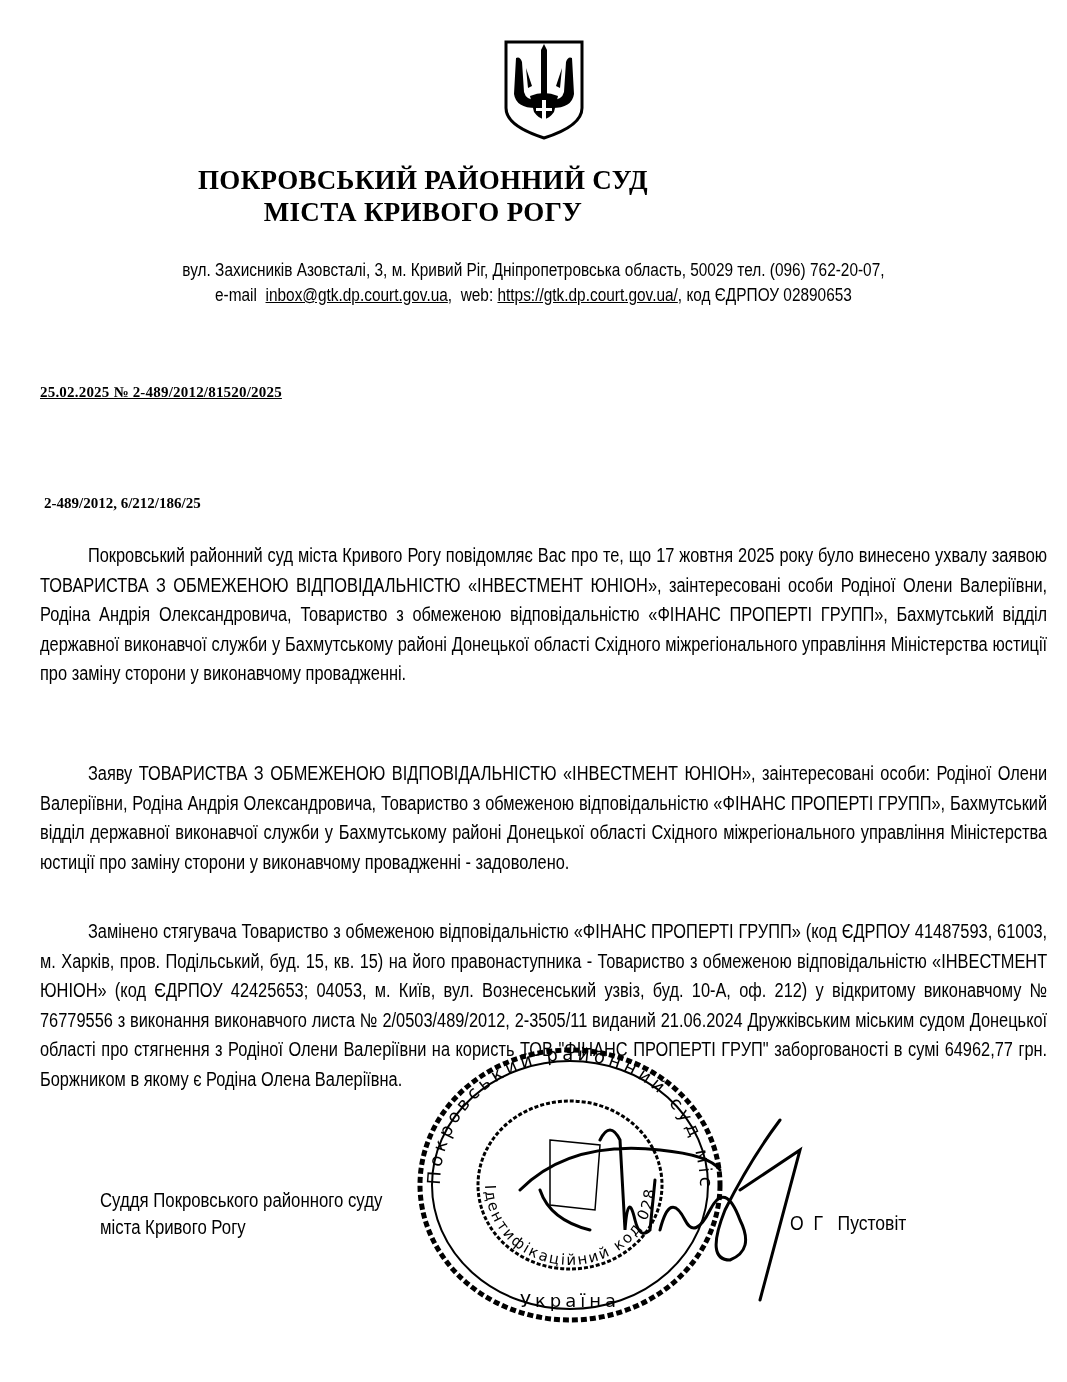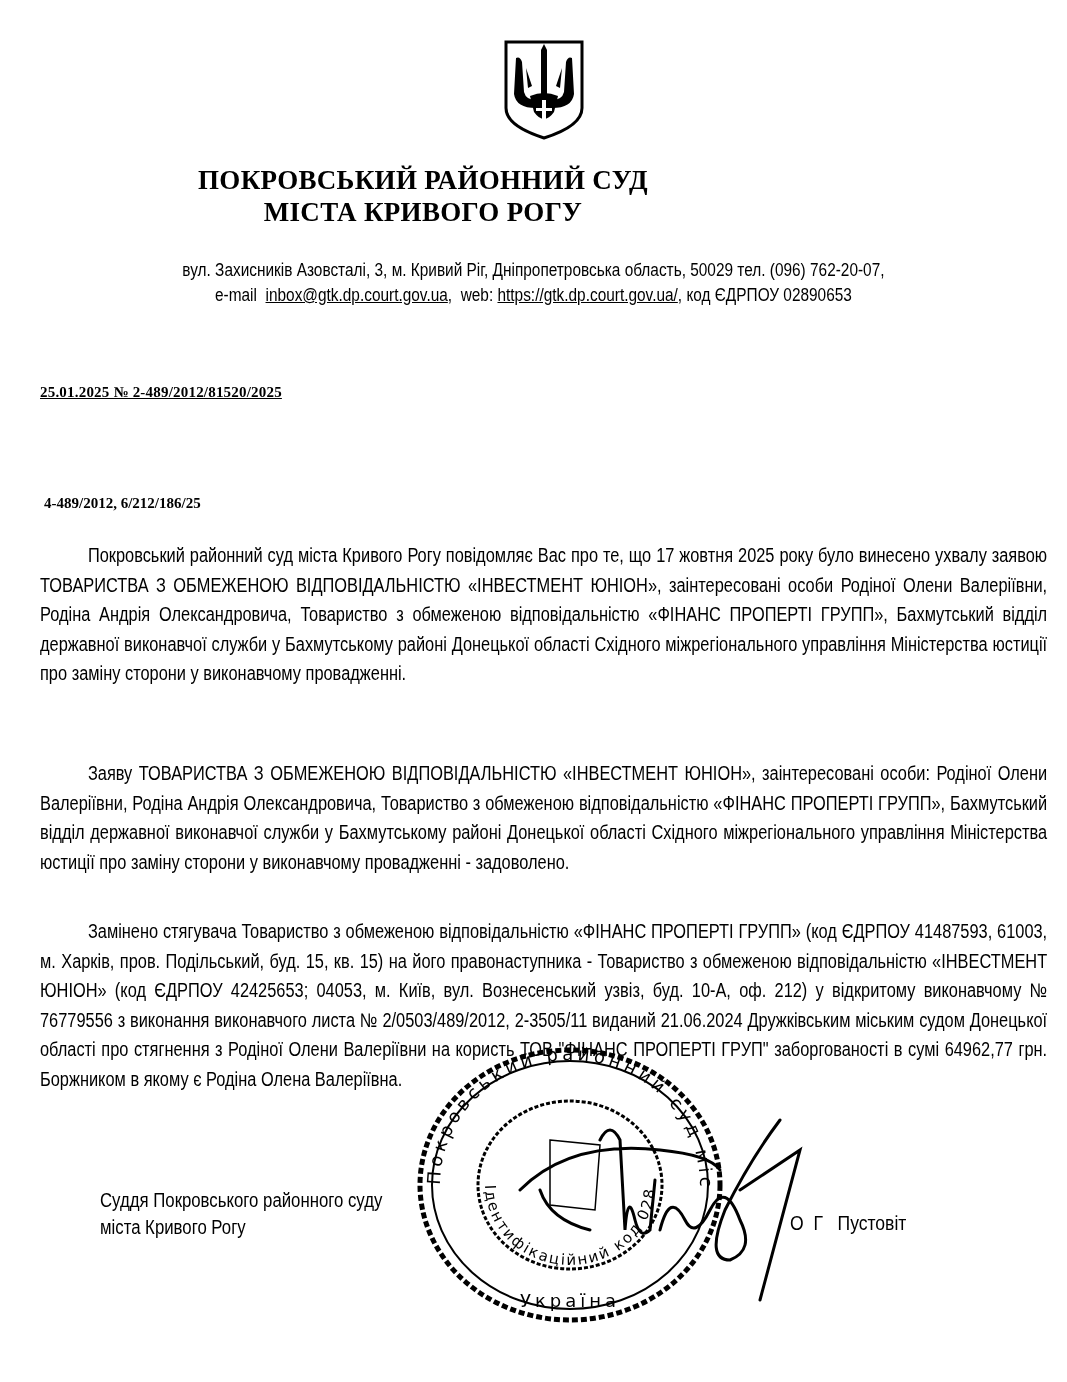--- a/index.html
+++ b/index.html
@@ -73,22 +73,22 @@
 
 <div class="abs contacts l1">вул. Захисників Азовсталі, 3, м. Кривий Ріг,  Дніпропетровська область, 50029 тел. (096) 762-20-07,</div>
 <div class="abs contacts l2">
   <span>e-mail</span>&nbsp;
   <u>inbox@gtk.dp.court.gov.ua</u>,&nbsp;
   <span>web:</span>
   <u>https://gtk.dp.court.gov.ua/</u>,
   <span>код ЄДРПОУ 02890653</span>
 </div>
 
-<div class="abs outnum">25.01.2025 № 2-489/2012/81520/2025</div>
-<div class="abs casenums">4-489/2012, 6/212/186/25</div>
+<div class="abs outnum">25.02.2025 № 2-489/2012/81520/2025</div>
+<div class="abs casenums">2-489/2012, 6/212/186/25</div>
 
 <div class="abs addressee">
 </div>
 
 <div class="abs body-par p1 narrow">Покровський районний суд міста Кривого Рогу  повідомляє Вас про те, що 17 жовтня 2025 року було винесено ухвалу заявою ТОВАРИСТВА З ОБМЕЖЕНОЮ ВІДПОВІДАЛЬНІСТЮ «ІНВЕСТМЕНТ ЮНІОН», заінтересовані особи  Родіної Олени Валеріївни, Родіна Андрія Олександровича, Товариство з обмеженою відповідальністю «ФІНАНС ПРОПЕРТІ ГРУПП», Бахмутський відділ державної виконавчої служби у Бахмутському районі Донецької області Східного міжрегіонального управління Міністерства юстиції про заміну  сторони  у  виконавчому провадженні.</div>
 <div class="abs body-par p2 narrow">Заяву ТОВАРИСТВА З ОБМЕЖЕНОЮ ВІДПОВІДАЛЬНІСТЮ «ІНВЕСТМЕНТ ЮНІОН», заінтересовані особи: Родіної Олени Валеріївни, Родіна Андрія Олександровича, Товариство з обмеженою відповідальністю «ФІНАНС ПРОПЕРТІ ГРУПП», Бахмутський відділ державної виконавчої служби у Бахмутському районі Донецької області Східного міжрегіонального управління Міністерства юстиції про заміну сторони у виконавчому провадженні - задоволено.</div>
 <div class="abs body-par p3 narrow">Замінено стягувача Товариство з обмеженою відповідальністю «ФІНАНС ПРОПЕРТІ ГРУПП» (код ЄДРПОУ 41487593, 61003, м. Харків, пров. Подільський, буд. 15, кв. 15) на його правонаступника - Товариство з обмеженою відповідальністю «ІНВЕСТМЕНТ ЮНІОН» (код ЄДРПОУ 42425653; 04053, м. Київ, вул. Вознесенський узвіз, буд. 10-А, оф. 212) у відкритому виконавчому № 76779556 з виконання виконавчого листа № 2/0503/489/2012, 2-3505/11 виданий 21.06.2024 Дружківським міським судом Донецької області про стягнення з Родіної Олени Валеріївни на користь ТОВ "ФІНАНС ПРОПЕРТІ ГРУП" заборгованості в сумі 64962,77 грн. Боржником в якому є Родіна Олена Валеріївна.</div>
 
 <div class="abs sign-left">
   <div>Суддя  Покровського районного суду</div>

